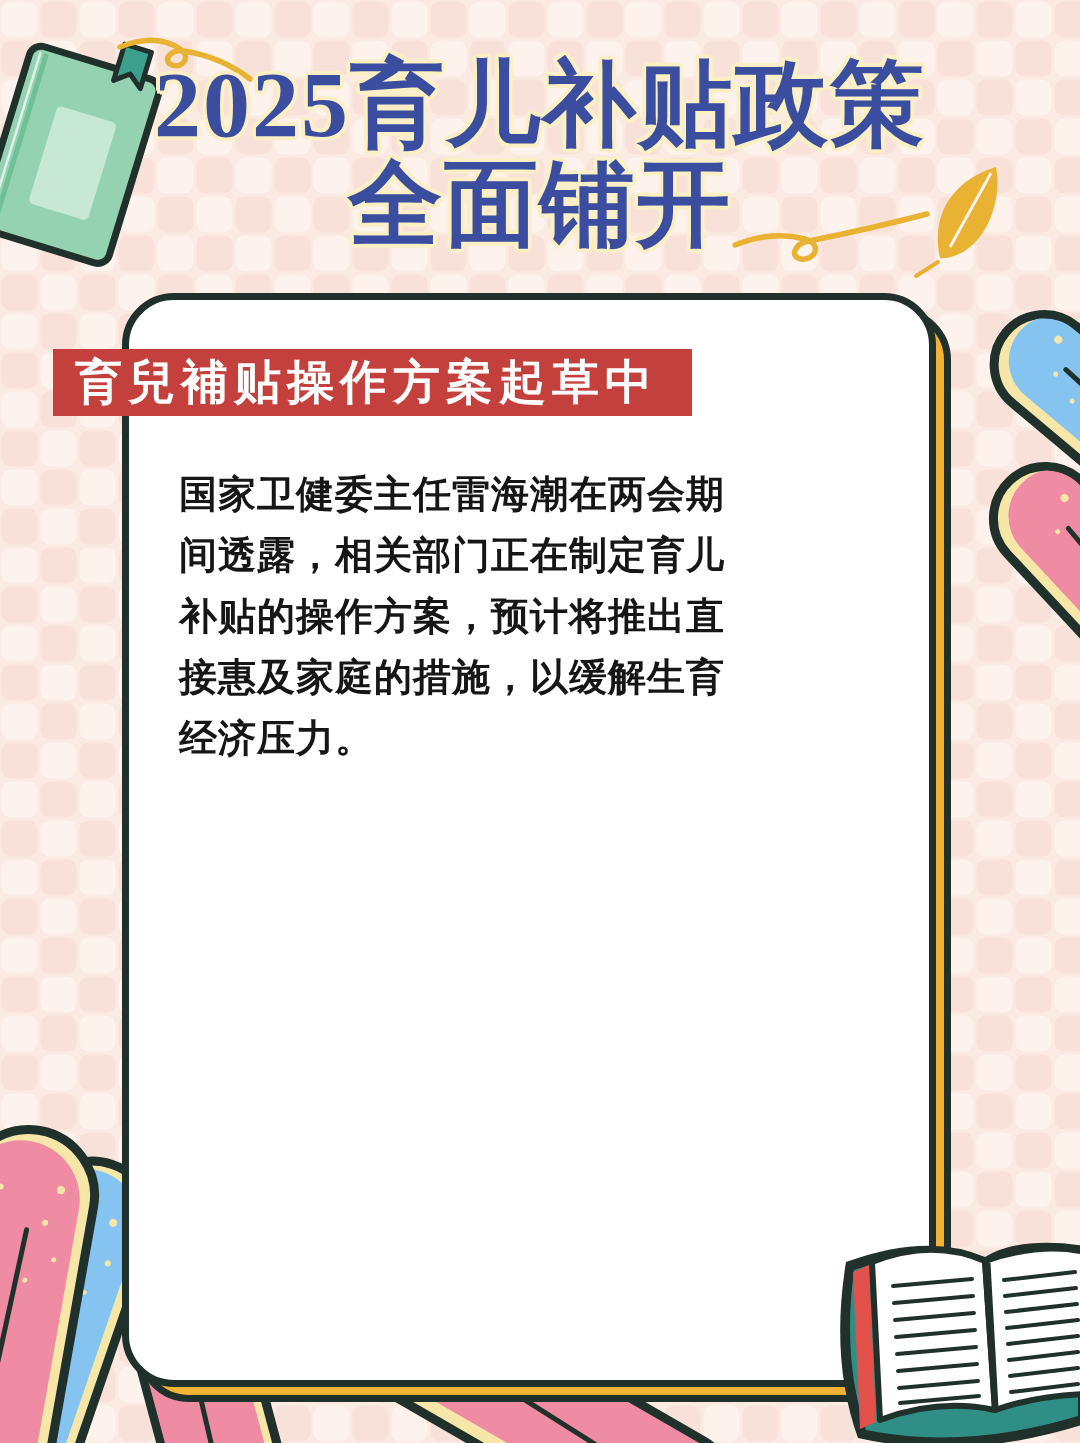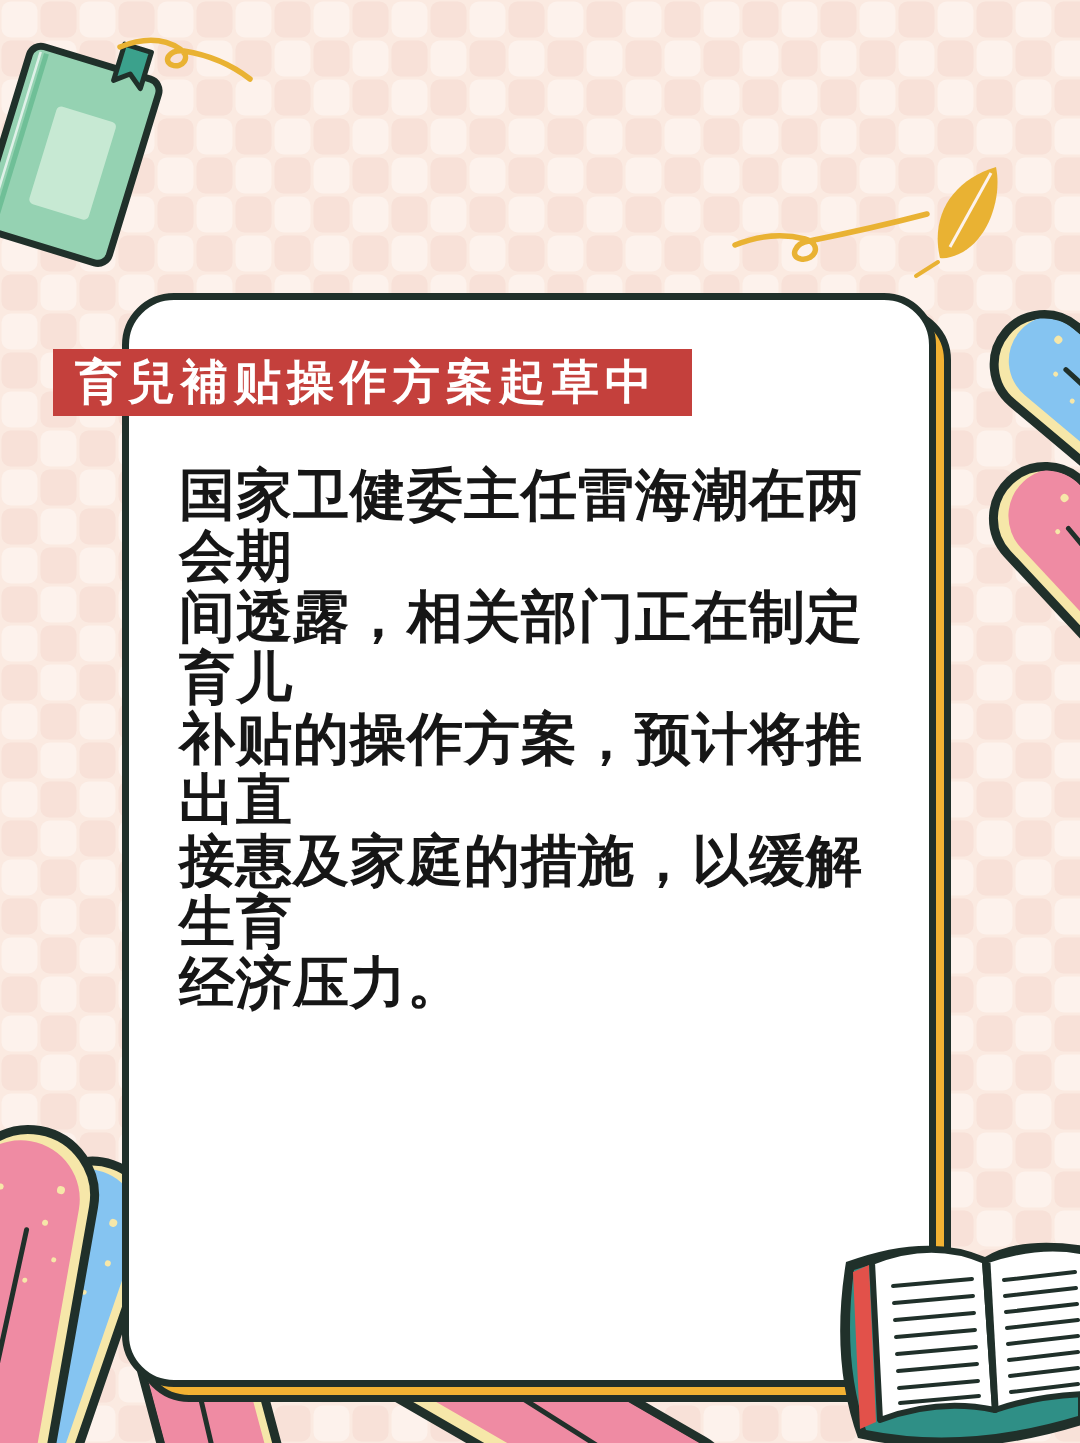--- a/index.html
+++ b/index.html
@@ -31,21 +31,21 @@
 
   
   .banner{left:53px;top:349px;height:67px;z-index:4;
           background:var(--banner_red);color:var(--banner_text);
           font-family:"Liberation Serif", serif;font-weight:700;
           font-size:47px;line-height:67px;letter-spacing:6px;
           padding:0 34px 0 22px;}
 
   
   .para{position:absolute;left:50px;width:710px;white-space:pre-wrap;
-        color:var(--text_black);font-weight:700;font-size:56px;line-height:61px;
+        color:var(--text_black);font-weight:700;font-size:38px;line-height:61px;
         letter-spacing:1px;}
   .para1{top:164px;}
   .para2{top:569px;text-indent:20px;}
 
   
   #petals{left:0;top:0;z-index:1;}
   #green-book{left:-25px;top:20px;z-index:1;}
   #squiggle-tl{left:100px;top:25px;z-index:1;}
   #quill{left:700px;top:150px;z-index:1;}
   #open-book{left:810px;top:1225px;z-index:5;}
@@ -170,20 +170,24 @@
       <line x1="40" y1="46" x2="40" y2="226" stroke="#ffffff" stroke-width="2.5" opacity="0.7"></line>
       <rect x="72" y="92" width="62" height="102" rx="5" class="f-mintl"></rect>
       <path d="M118,14 L146,14 L146,52 L132,41 L118,52 Z" class="f-teal s-ink" stroke-width="5" stroke-linejoin="round"></path>
     </g>
   </svg>
 
   <svg id="squiggle-tl" class="abs" width="170" height="70" viewBox="0 0 170 70">
     <path d="M20,22 c25,-10 45,-8 60,2 c12,8 2,20 -8,16 c-10,-4 -2,-16 12,-14 c25,4 48,14 66,28" fill="none" class="s-gold" stroke-width="5.5" stroke-linecap="round"></path>
   </svg>
 
+  <div class="abs title">
+    <div>2025育儿补贴政策</div>
+    <div>全面铺开</div>
+  </div>
 
   <svg id="quill" class="abs" width="320" height="130" viewBox="700 150 320 130">
     <path d="M735,245 c30,-12 55,-10 70,-6 c18,5 10,22 -4,20 c-12,-2 -6,-16 8,-18 c35,-7 72,-15 118,-27" fill="none" class="s-gold" stroke-width="5.5" stroke-linecap="round"></path>
     <path d="M940,258 C930,215 953,180 996,167 C1002,196 990,236 963,252 C955,256 947,259 940,258 Z" class="f-gold"></path>
     <path d="M991,173 L950,247" stroke="#fdf2ec" stroke-width="3" fill="none"></path>
     <path d="M938,262 L916,276" class="s-gold" stroke-width="4" stroke-linecap="round" fill="none"></path>
   </svg>
 
   <div class="abs card-shadow"></div>
   <div class="abs card">

